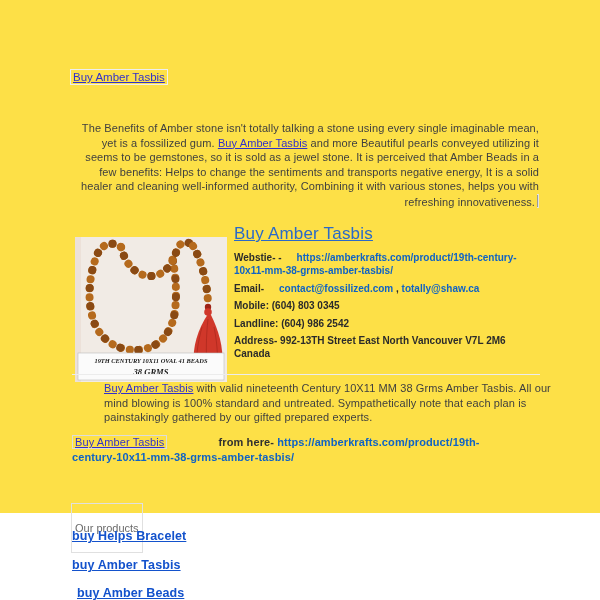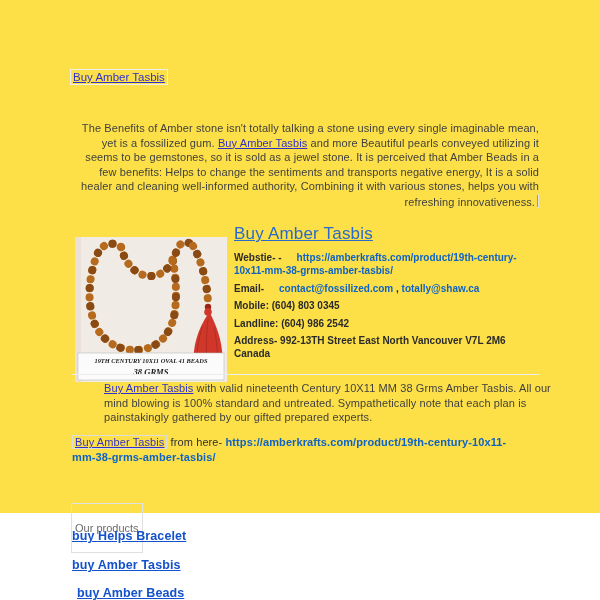--- a/index.html
+++ b/index.html
@@ -58,21 +58,21 @@
 
   
   .muted-label{
     font-size:11px;color:var(--muted_gray,#6b6b6b);
     border:1px solid #e0e0e0;padding:18px 3px;
   }
   .product-link{
     font-size:12.5px;font-weight:700;color:var(--bold_link_blue,#1352cc);
     text-decoration:underline;cursor:pointer;letter-spacing:.1px;
   }
-  .bold-dark{font-weight:400;color:#303030;}
+  .bold-dark{font-weight:700;color:#303030;padding-left:48px;}
 
   
   .beads{
     fill:none;stroke:var(--bead_amber,#b56a1d);stroke-width:8;
     stroke-linecap:round;stroke-dasharray:0.1 9;
   }
   .beads-alt{
     fill:none;stroke:var(--bead_dark,#8a4a14);stroke-width:8;
     stroke-linecap:round;stroke-dasharray:0.1 18;stroke-dashoffset:9;
   }

